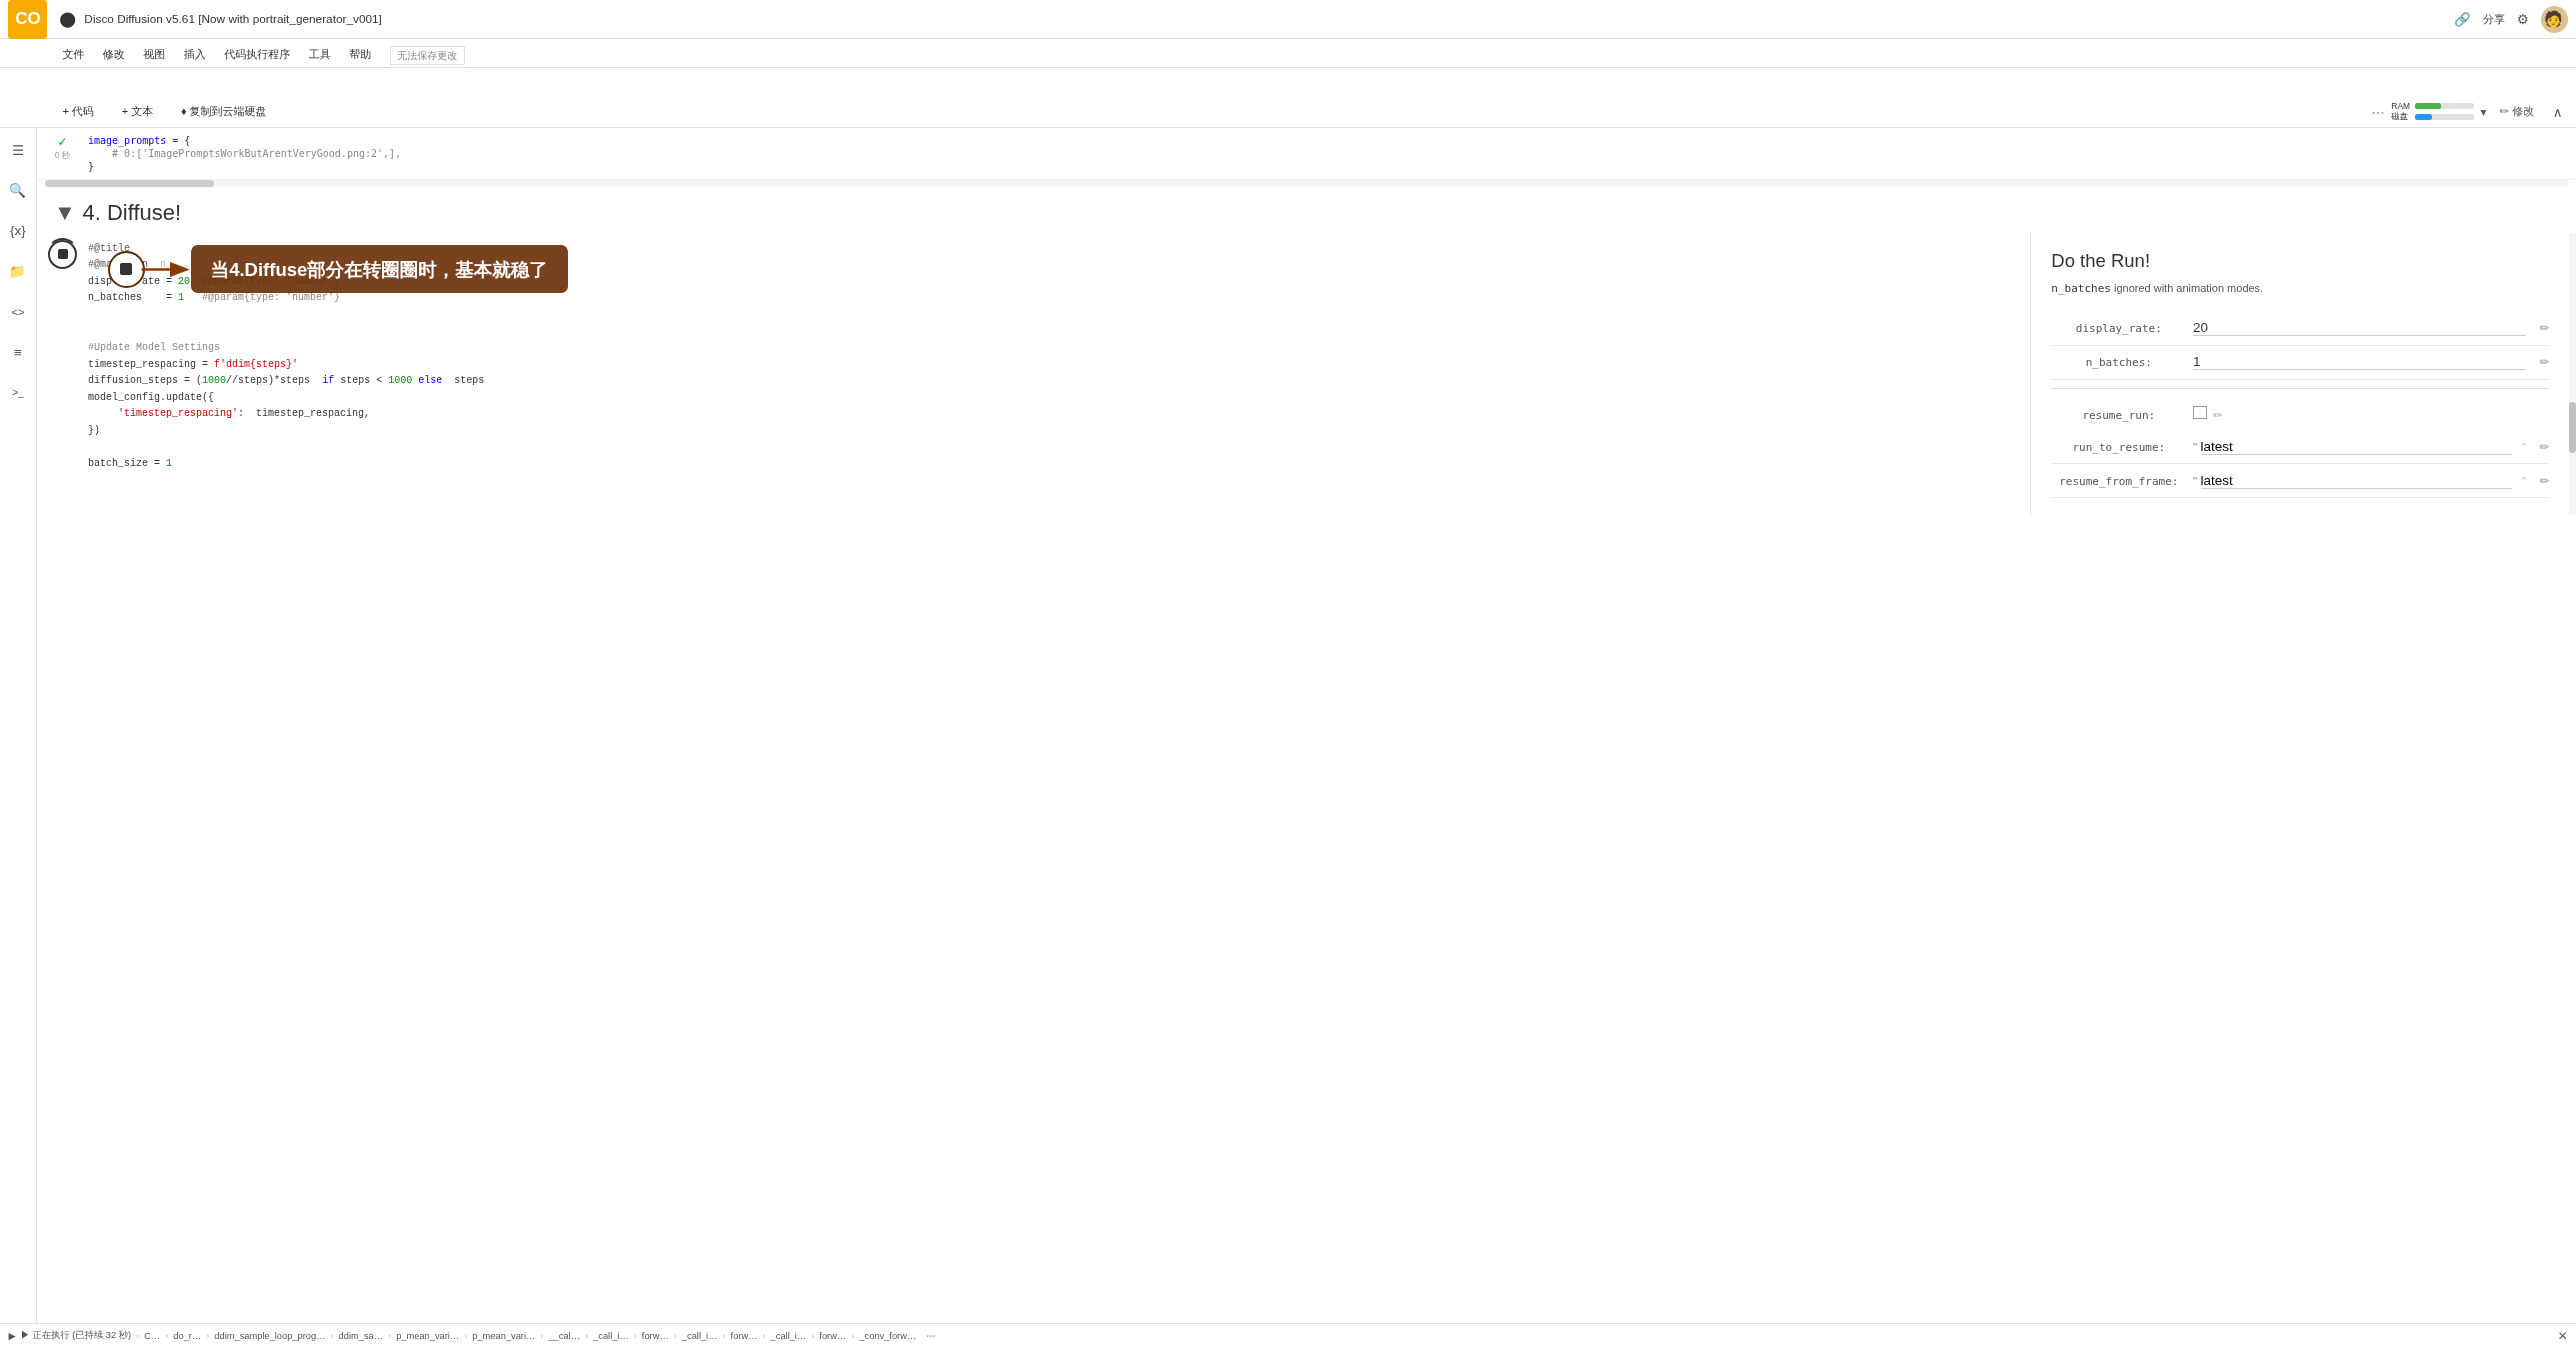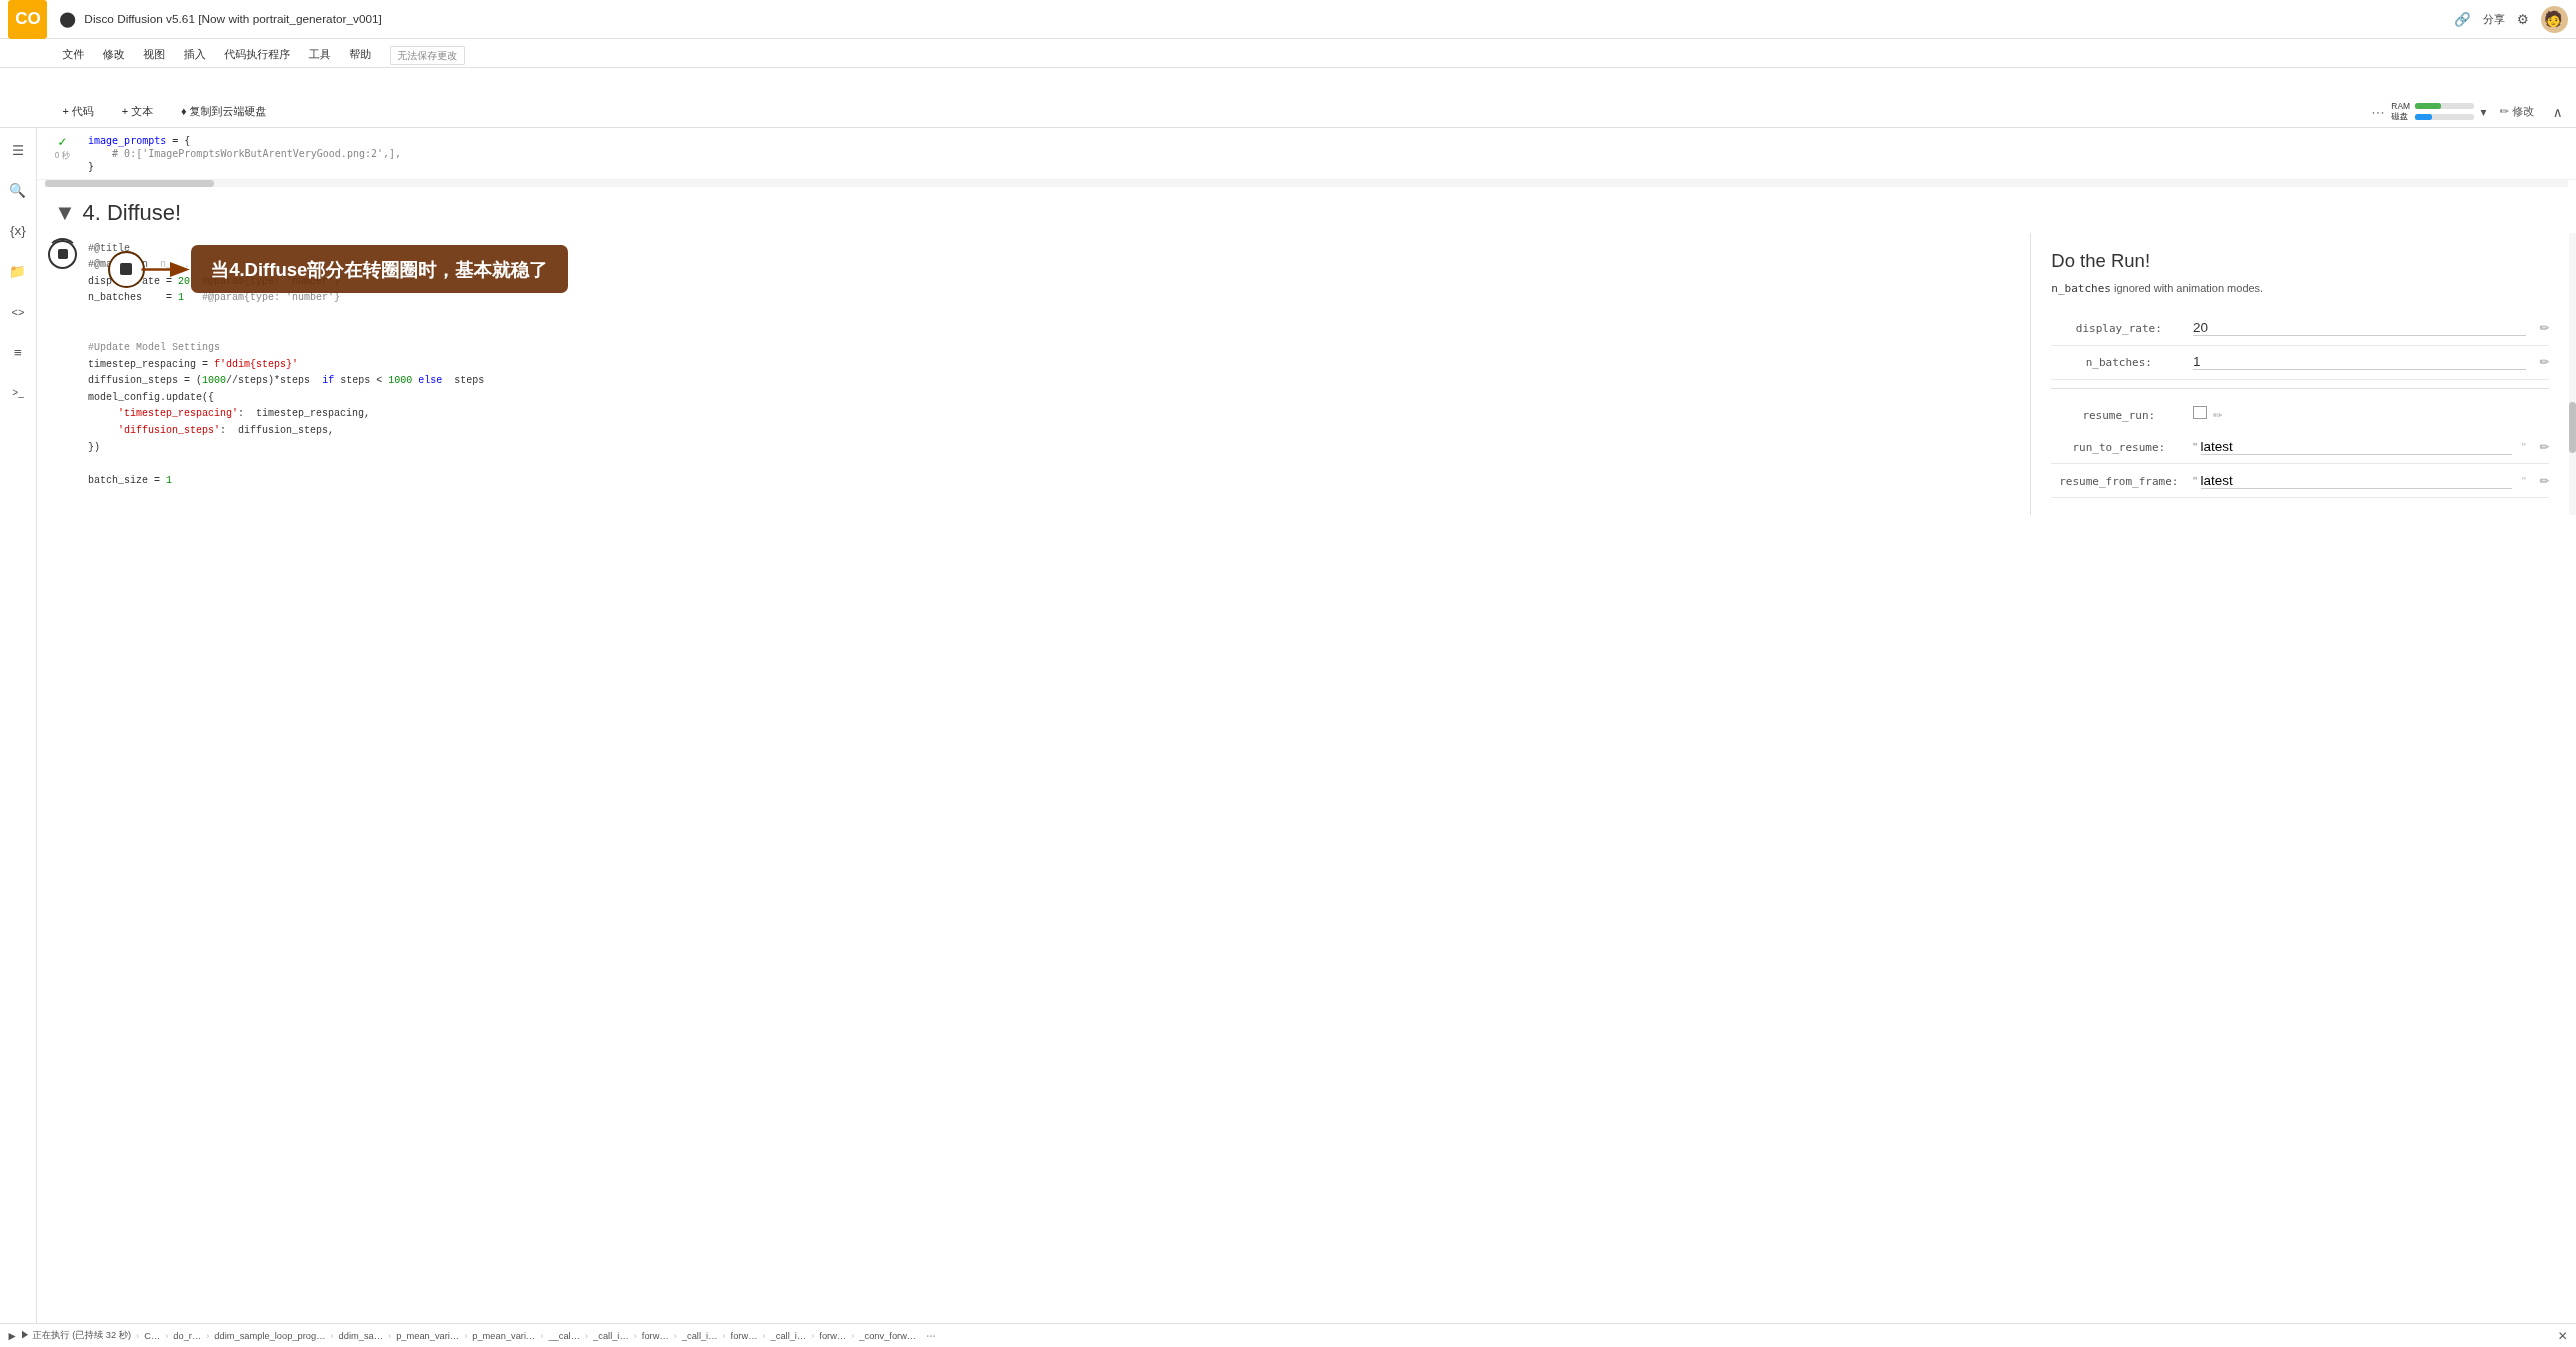--- a/index.html
+++ b/index.html
@@ -273,21 +273,20 @@
         <div class="cl"><span style="color:#555;">#@markdown</span>&nbsp;&nbsp;<span style="color:#bbb;">n_​_​_​...​</span></div>
         <div class="cl">display_rate = <span class="nm">20</span>  <span class="cm">#@param{type: 'number'}</span></div>
         <div class="cl">n_batches &nbsp;&nbsp;&nbsp;= <span class="nm">1</span>   <span class="cm">#@param{type: 'number'}</span></div>
         <div class="cl">&nbsp;</div>
         <div class="cl">&nbsp;</div>
         <div class="cl"><span class="cm">#Update Model Settings</span></div>
         <div class="cl">timestep_respacing = <span class="str">f'ddim{steps}'</span></div>
         <div class="cl">diffusion_steps = (<span class="nm">1000</span>//<span style="color:#333;">steps</span>)*<span style="color:#333;">steps</span>  <span class="kw">if</span> steps &lt; <span class="nm">1000</span> <span class="kw">else</span>  steps</div>
         <div class="cl">model_config.update({</div>
         <div class="cl">&nbsp;&nbsp;&nbsp;&nbsp;&nbsp;<span class="str">'timestep_respacing'</span>:  timestep_respacing,</div>
-        <div class="cl">&nbsp;&nbsp;&nbsp;&nbsp;&nbsp;<span class="str">'diffusion_steps'</span>:  diffusion_steps,</div>
         <div class="cl">})</div>
         <div class="cl">&nbsp;</div>
         <div class="cl">batch_size = <span class="nm">1</span></div>
       </div>
 
       <div id="right-panel">
         <div id="right-title">Do the Run!</div>
         <div id="n-batches-note">
           <span class="param-name">n_batches</span>
           <span> ignored with animation modes.</span>

